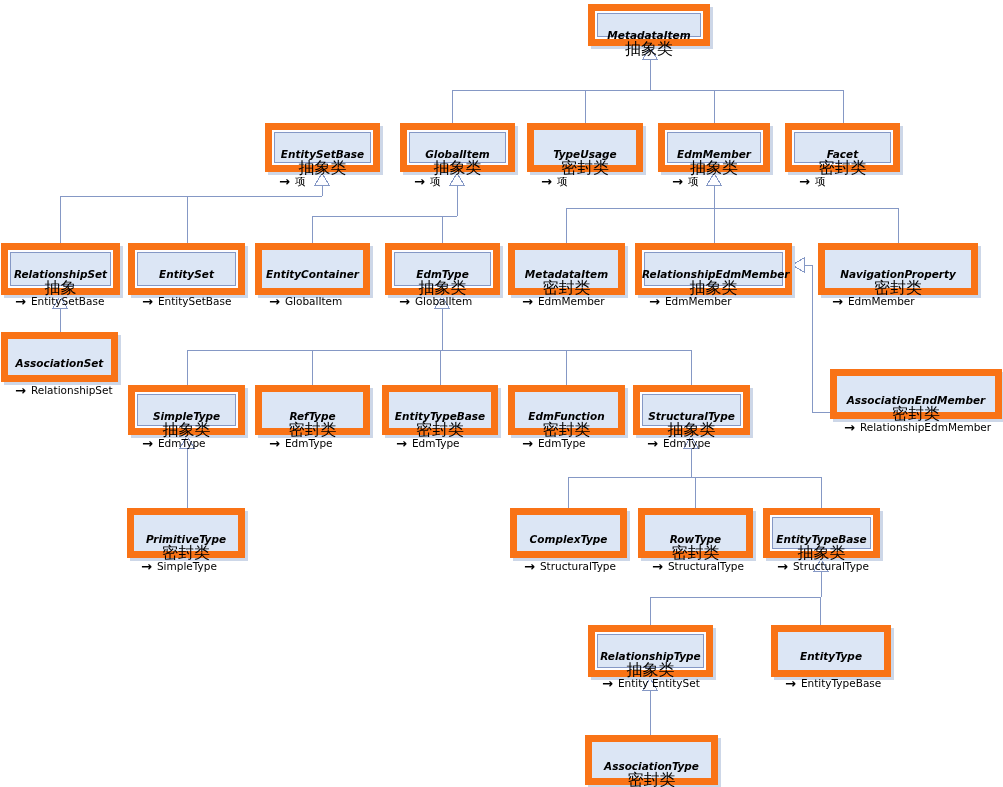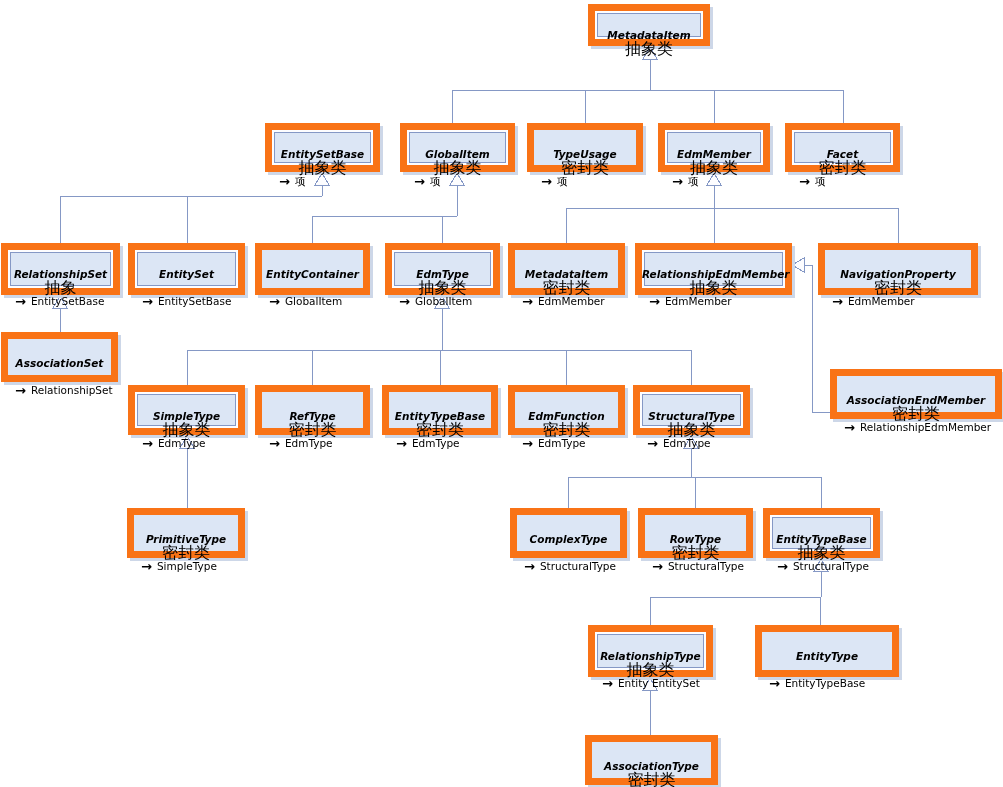--- a/index.html
+++ b/index.html
@@ -259,21 +259,21 @@
   </div>
 
   <div class="node dbl it" style="left:588px;top:625px;width:125px;height:52px">
     <div class="nname">RelationshipType</div>
     <div class="nstereo">抽象类</div>
     <div class="nbase">
         <span class="arr">→</span>
         <span>Entity EntitySet</span>
       </div>
   </div>
-  <div class="node" style="left:755px;top:625px;width:144px;height:52px">
+  <div class="node" style="left:771px;top:625px;width:120px;height:52px">
     <div class="nname">EntityType</div>
     <div class="nstereo"></div>
     <div class="nbase">
         <span class="arr">→</span>
         <span>EntityTypeBase</span>
       </div>
   </div>
 
   <div class="node" style="left:585px;top:735px;width:133px;height:50px">
     <div class="nname">AssociationType</div>

